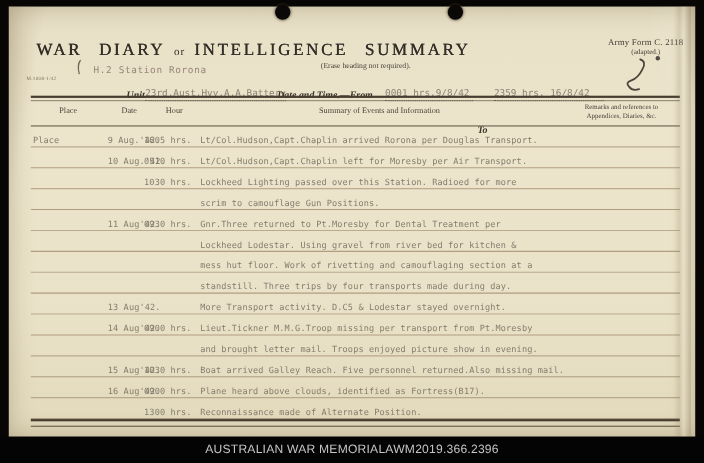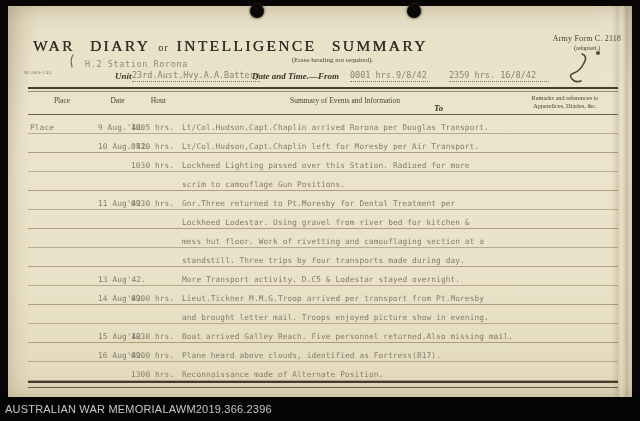--- a/index.html
+++ b/index.html
@@ -23,21 +23,21 @@
   .title{position:absolute;left:0;top:31px;width:100%;text-align:left;padding-left:25px;
          box-sizing:border-box;color:#332e27;white-space:nowrap;}
   .title .t-big{font-size:15.5px;letter-spacing:2.4px;word-spacing:9px;text-shadow:0.35px 0 0 #332e27;}
   .title .t-or{font-size:10px;letter-spacing:1px;margin:0 4px;}
   .subtitle{position:absolute;left:0;top:50px;width:100%;text-align:center;padding-left:25px;
             box-sizing:border-box;font-size:7px;color:#4a4339;}
 
   .typed{font-family:"DejaVu Sans Mono", monospace;color:#8b8273;}
   .station-line{position:absolute;left:77px;top:53px;font-size:8.5px;letter-spacing:0.6px;color:#968578;}
 
-  .unit-row{position:absolute;left:0;top:63px;width:100%;height:14px;}
+  .unit-row{position:absolute;left:0;top:73px;width:100%;height:14px;}
   .unit-row .plabel{position:absolute;font-size:9px;font-style:italic;font-weight:bold;color:#3b352c;white-space:nowrap;}
   .unit-row .tval{position:absolute;font-size:8.5px;white-space:nowrap;
                   border-bottom:1px dotted rgba(105,92,70,0.75);padding-bottom:1px;}
   .lbl-unit{left:107px;top:2px;}
   .val-unit{left:124px;top:1px;min-width:118px;}
   .lbl-datetime{left:244px;top:2px;}
   .val-from{left:342px;top:1px;min-width:80px;}
   .lbl-to{left:426px;top:2px;margin-top:32px;}
   .val-to{left:441px;top:1px;min-width:100px;}
   .form-print{position:absolute;left:16px;top:64px;font-size:5px;color:rgba(90,80,62,0.8);
@@ -67,21 +67,21 @@
   .cell{position:absolute;bottom:1px;font-family:"DejaVu Sans Mono", monospace;font-size:7.8px;
         color:#857c6d;white-space:nowrap;letter-spacing:0.1px;z-index:2;}
   .cell.place{left:2px;}
   .cell.date{left:70px;}
   .cell.hour{left:103px;}
   .cell.summary{left:154px;}
   .tfoot-rule{position:relative;height:4px;border-top:2px solid #433b2f;border-bottom:1px solid rgba(80,70,55,0.85);}
 
   .ink{position:absolute;pointer-events:none;}
   .footer{position:absolute;left:0;bottom:0;width:640px;height:24px;background:#040404;
-          display:flex;justify-content:flex-start;align-items:center;padding:0 5px;box-sizing:border-box;
+          display:flex;justify-content:center;align-items:center;padding:0 5px;box-sizing:border-box;
           font-family:"Liberation Sans", sans-serif;font-size:11px;color:#c6c6c6;letter-spacing:0.2px;}
   .wrinkle{position:absolute;top:0;bottom:0;right:4px;width:16px;
            background:linear-gradient(90deg, transparent, rgba(118,94,58,0.15) 35%, rgba(255,250,235,0.22) 60%, rgba(110,88,52,0.22) 100%);}
 </style>
 </head>
 <body>
 
 <div class="stage">
   <div class="paper">
     <div class="hole hole-1"></div>
@@ -171,21 +171,21 @@
           <div class="trow">
             <span class="cell summary">standstill.  Three trips by four transports made during day.</span>
           </div>
           <div class="trow">
             <span class="cell date">13 Aug'42.</span>
             <span class="cell summary">More Transport activity. D.C5 &amp; Lodestar stayed overnight.</span>
           </div>
           <div class="trow">
             <span class="cell date">14 Aug'42.</span>
             <span class="cell hour">0900 hrs.</span>
-            <span class="cell summary">Lieut.Tickner M.M.G.Troop arrived per transport from Pt.Moresby</span>
+            <span class="cell summary">Lieut.Tickner M.M.G.Troop missing per transport from Pt.Moresby</span>
           </div>
           <div class="trow">
             <span class="cell summary">and brought letter mail.  Troops enjoyed picture show in evening.</span>
           </div>
           <div class="trow">
             <span class="cell date">15 Aug'42.</span>
             <span class="cell hour">1030 hrs.</span>
             <span class="cell summary">Boat arrived Galley Reach. Five personnel returned.Also missing mail.</span>
           </div>
           <div class="trow">

